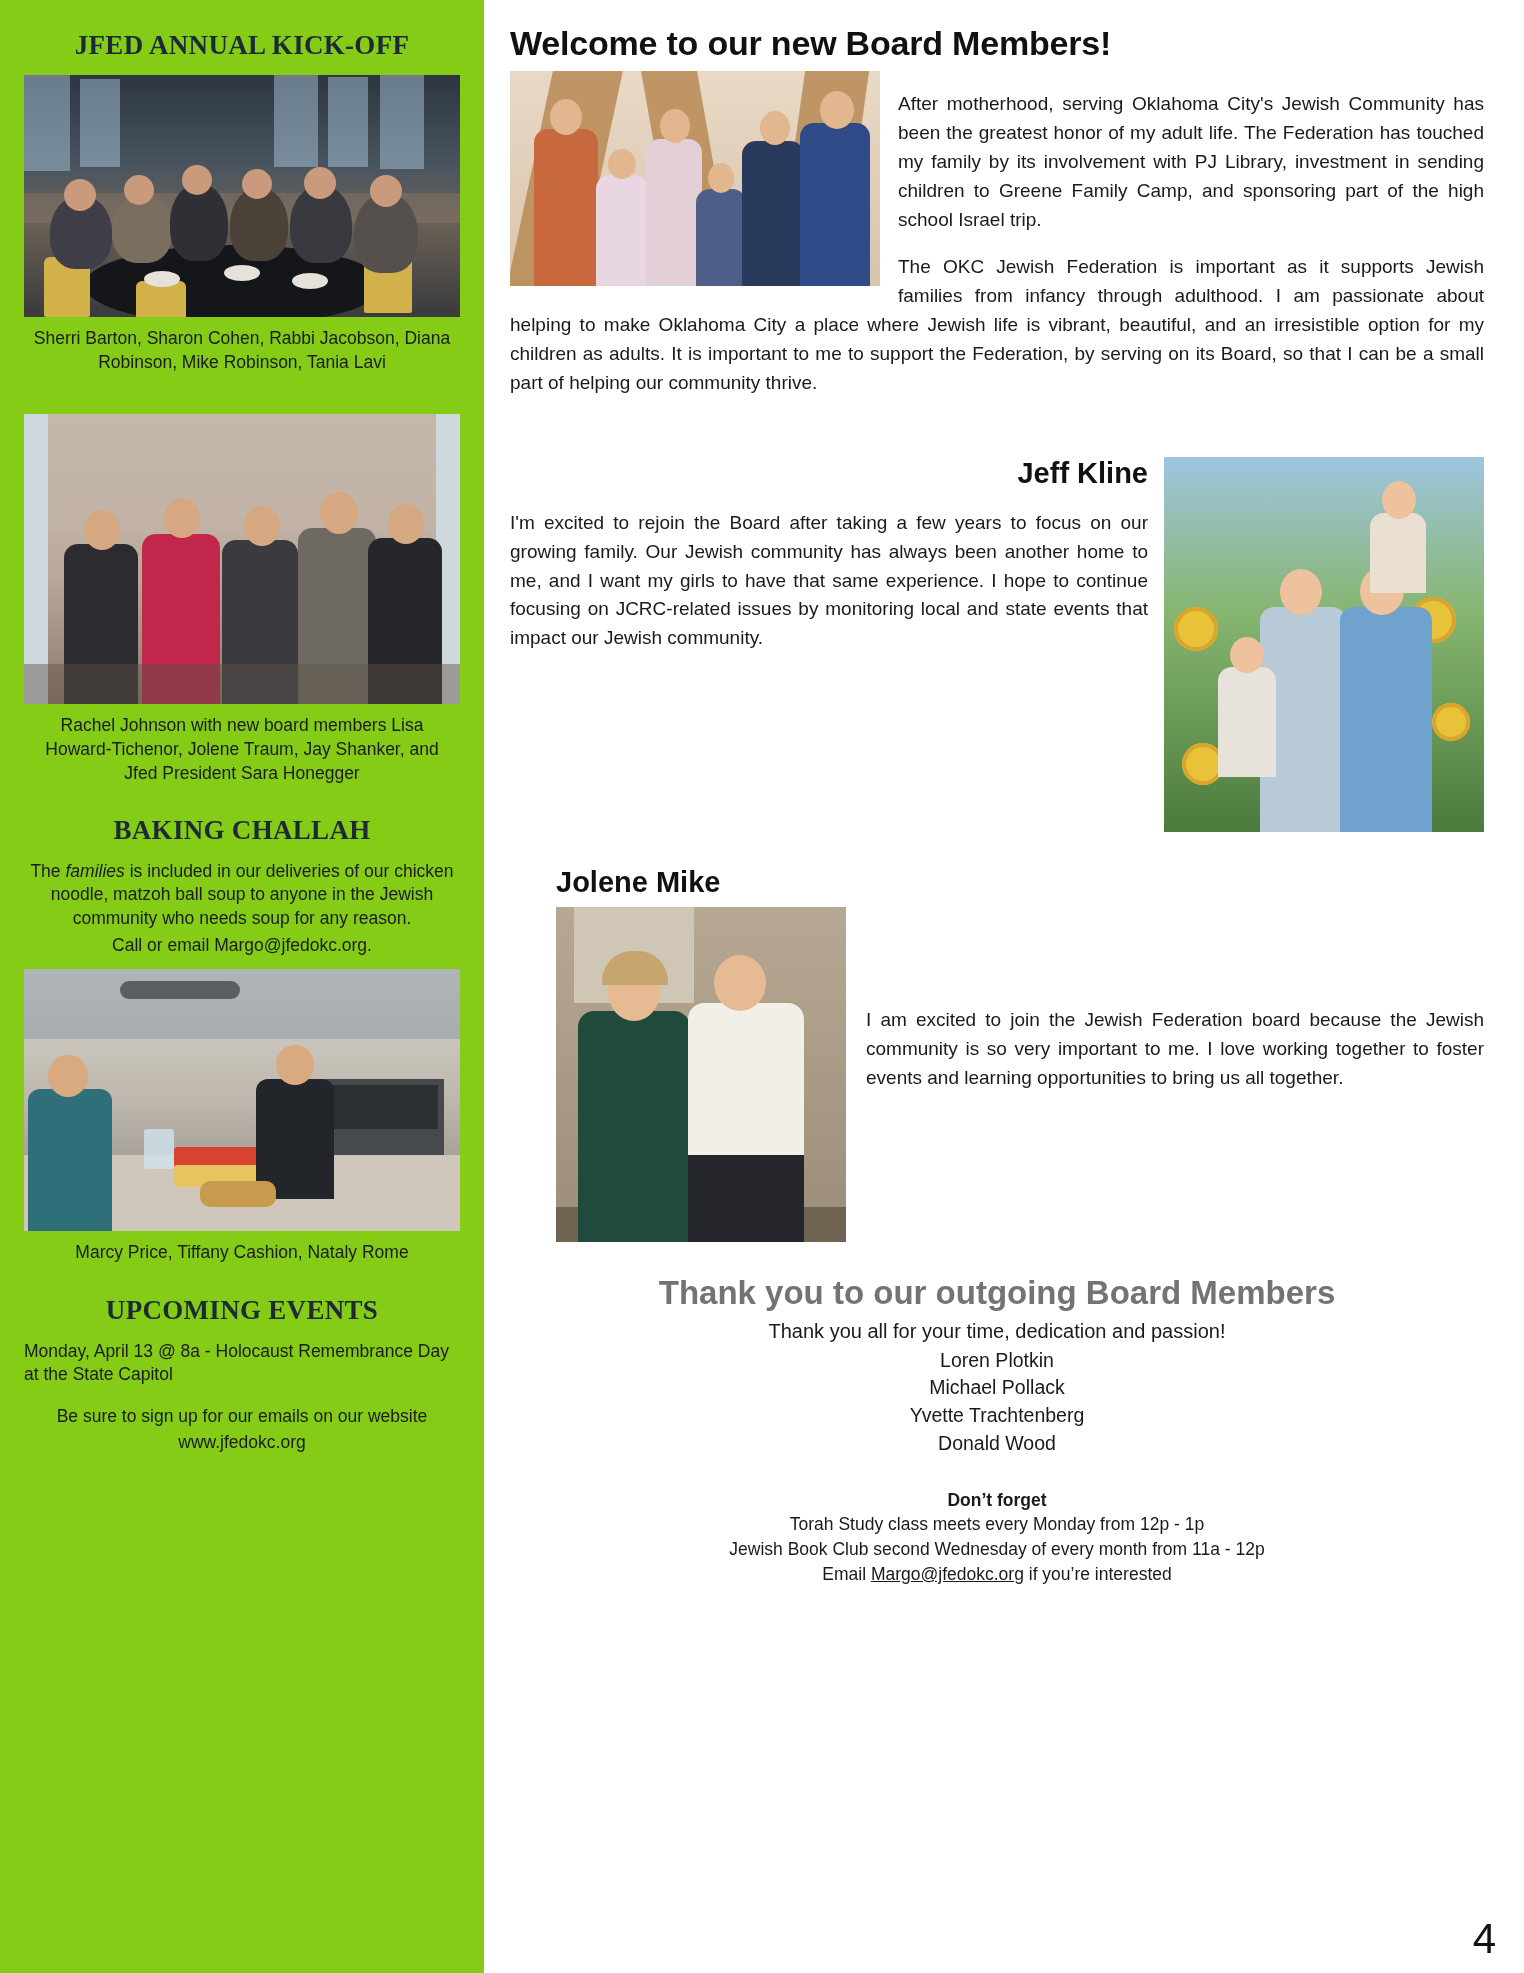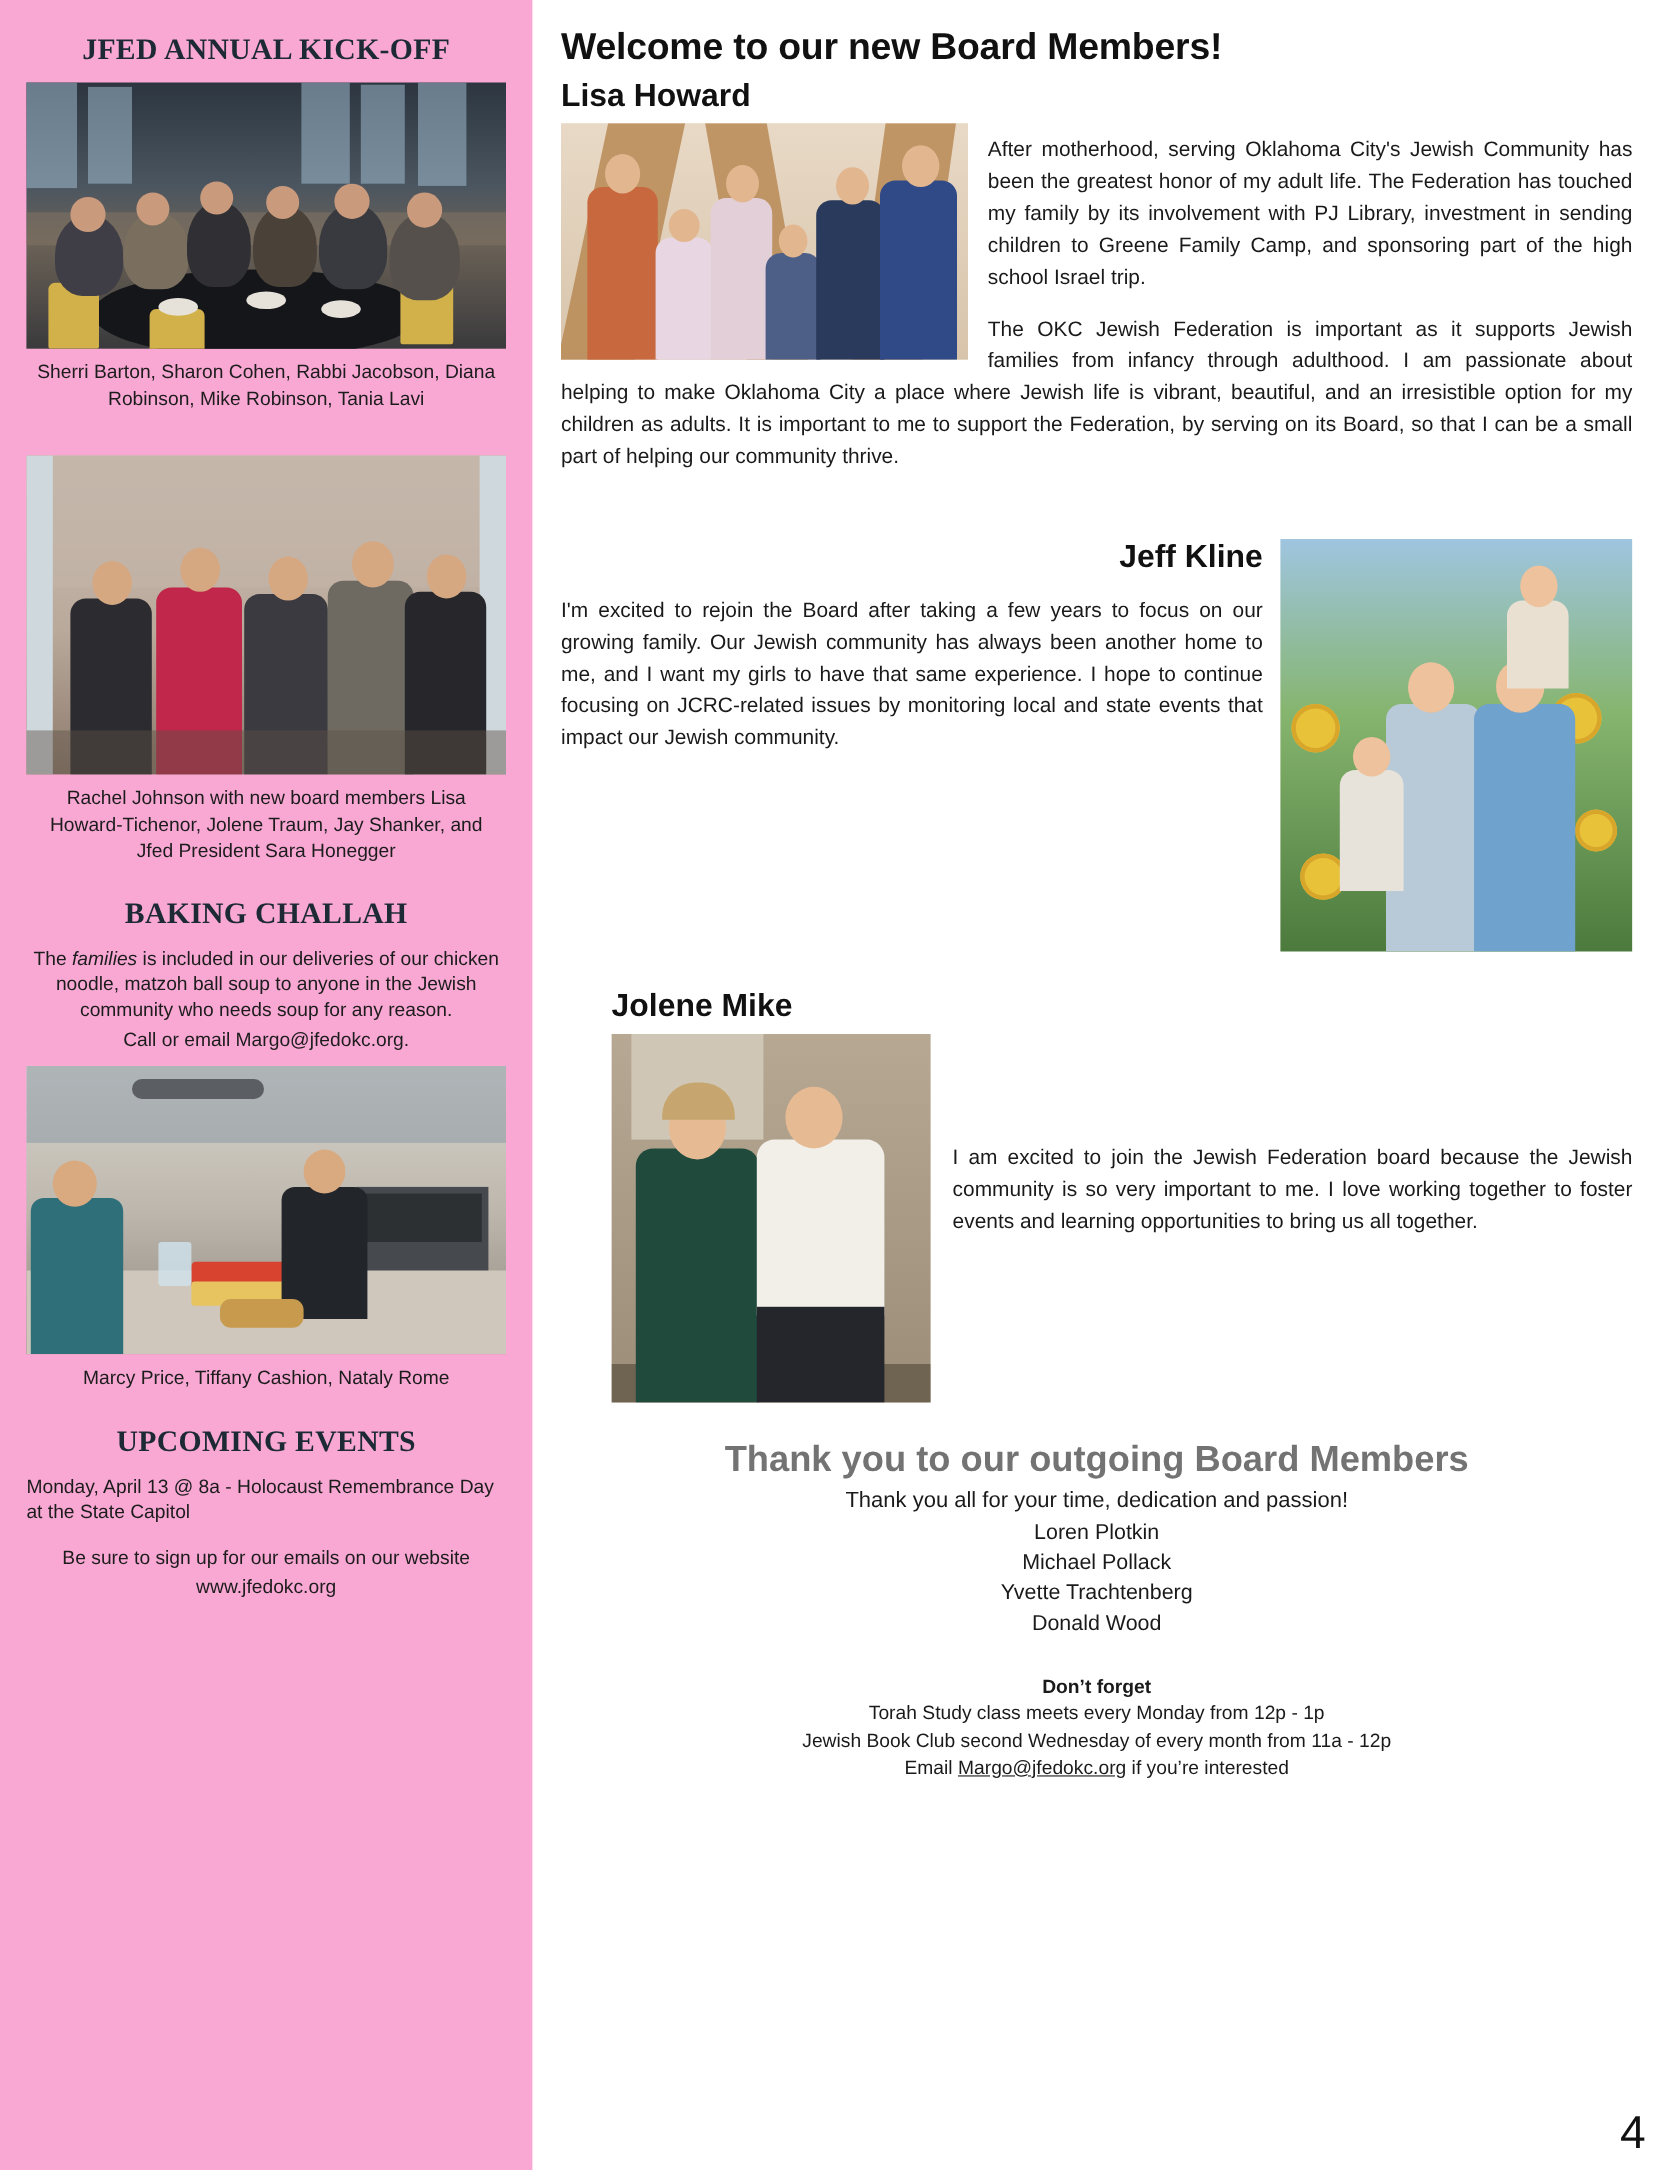--- a/index.html
+++ b/index.html
@@ -16,21 +16,21 @@
     overflow: hidden;
   }
 
   
   .sidebar {
     position: absolute;
     left: 0;
     top: 0;
     width: 484px;
     height: 1973px;
-    background: #f9a8d4;
+    background: #84cc16;
     box-sizing: border-box;
     padding: 30px 24px 0 24px;
   }
   .side-heading {
     text-align: center;
     font-family: "Liberation Serif", serif;
     font-weight: bold;
     font-size: 27px;
     letter-spacing: .3px;
     color: #1d2a36;
@@ -300,21 +300,20 @@
     <p class="center">Be sure to sign up for our emails on our website</p>
     <p class="center" style="margin-top:-16px;">www.jfedokc.org</p>
   </div>
 </div>
 
 <div class="main">
 
   <h1 class="main-title">Welcome to our new Board Members!</h1>
 
   <div class="lisa-wrap">
-    <h2 class="person-name">Lisa Howard</h2>
     <div class="photo ph ph-lisa lisa-photo">
       <div class="stripe" style="left:20px;top:0;width:70px;height:215px;transform:skewX(-12deg);"></div>
       <div class="stripe" style="left:150px;top:0;width:56px;height:215px;transform:skewX(10deg);"></div>
       <div class="stripe" style="left:280px;top:0;width:64px;height:215px;transform:skewX(-8deg);"></div>
       <div class="body" style="left:24px;top:58px;width:64px;height:157px;background:#c8683f;"></div>
       <div class="head" style="left:40px;top:28px;width:32px;height:36px;"></div>
       <div class="body" style="left:86px;top:104px;width:52px;height:111px;background:#e8d7e2;"></div>
       <div class="head" style="left:98px;top:78px;width:28px;height:30px;"></div>
       <div class="body" style="left:136px;top:68px;width:56px;height:147px;background:#e3cfd8;"></div>
       <div class="head" style="left:150px;top:38px;width:30px;height:34px;"></div>

